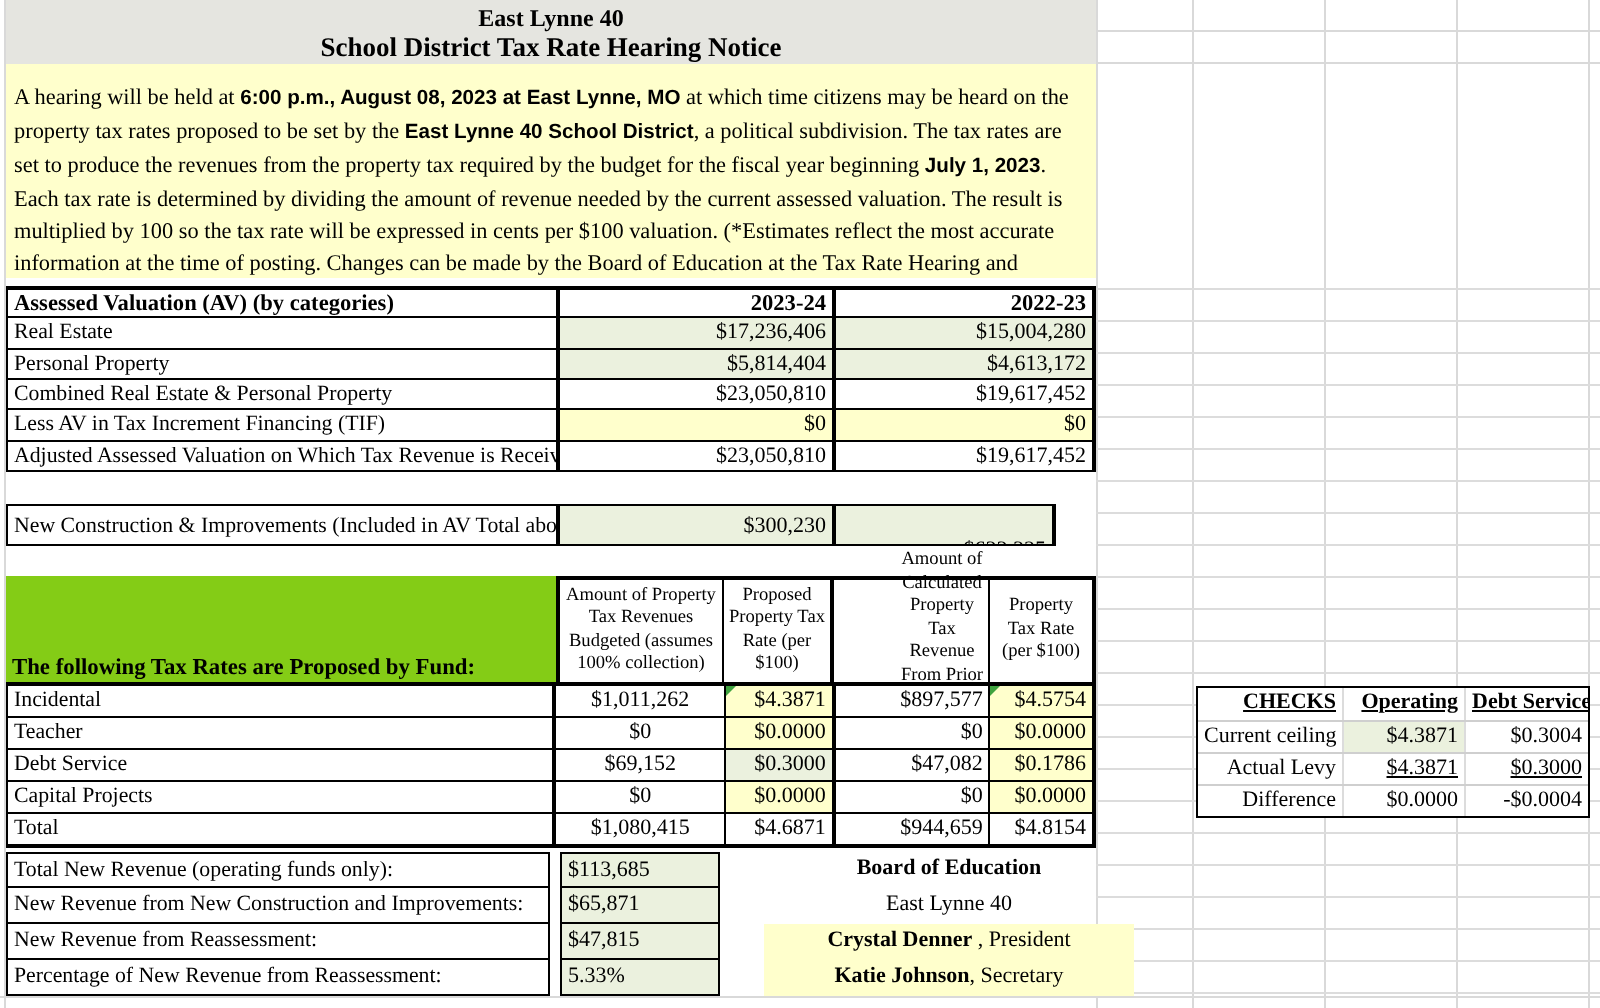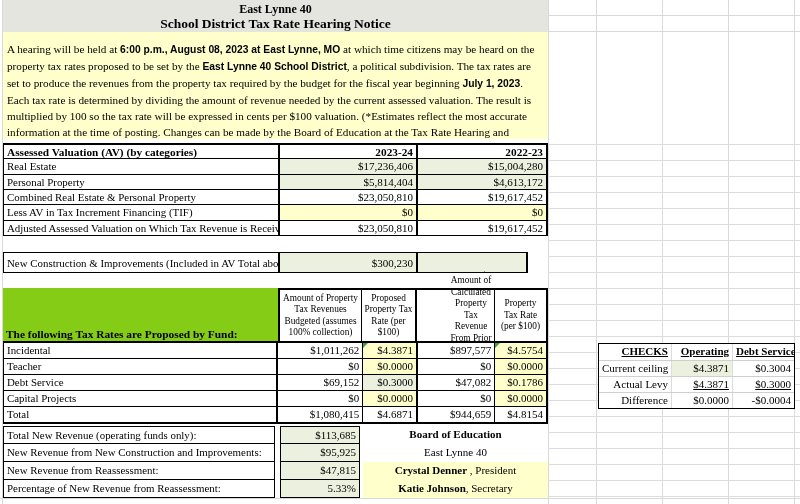--- a/index.html
+++ b/index.html
@@ -48,43 +48,43 @@
   .th-lab{width:275px;display:flex;align-items:flex-end;border-bottom:2px solid #000;
     font-weight:bold;font-size:11.4px;padding:0 2px 1px 3px;background:#84cc16;box-sizing:border-box;}
   .th{font-size:9.3px;line-height:11.5px;display:flex;align-items:center;justify-content:center;
     text-align:center;border-top:2px solid #000;border-bottom:2px solid #000;background:#fff;
     box-sizing:border-box;padding:0 2px;}
   .th.c1{width:83px;border-left:2px solid #000;}
   .th.c2{width:54px;border-left:1px solid #000;}
   .th.c3{width:79px;border-left:2px solid #000;padding-left:33px;}
   .th.c4{width:54px;border-left:1px solid #000;border-right:2px solid #000;}
   .td-lab{width:275px;border-left:1px solid #000;border-bottom:1px solid #000;font-size:10.9px;}
-  .td1{width:87px;border-left:2px solid #000;border-bottom:1px solid #000;text-align:right;}
+  .td1{width:87px;border-left:2px solid #000;border-bottom:1px solid #000;text-align:center;}
   .td2{width:54px;border-left:1px solid #000;border-bottom:1px solid #000;text-align:right;position:relative;}
   .td3{width:79px;border-left:2px solid #000;border-bottom:1px solid #000;text-align:right;}
   .td4{width:54px;border-left:1px solid #000;border-right:2px solid #000;border-bottom:1px solid #000;text-align:right;position:relative;}
   .taxt .trow:last-child .cell{border-bottom:2px solid #000;}
   .tri{position:absolute;left:0;top:0;width:0;height:0;
     border-top:5px solid #3FA33F;border-right:5px solid transparent;}
   
   .checks{left:598px;top:343px;width:197px;border:1px solid #000;background:#fff;box-sizing:border-box;}
   .checks .trow{height:16px;}
   .checks .trow + .trow{border-top:1px solid #cfcfcf;}
   .ck-lab{width:72px;text-align:right;}
   .ck-op{width:61px;text-align:right;border-left:1px solid #dcdcdc;}
   .ck-db{width:62px;text-align:right;border-left:1px solid #dcdcdc;}
   .checks .cell{line-height:12px;padding:1px 3px;}
   .und{text-decoration:underline;}
   
   .summ{left:3px;top:426px;}
   .sm-lab{width:272px;border-left:1px solid #000;border-right:1px solid #000;border-bottom:1px solid #000;font-size:10.9px;padding-top:2px;}
-  .sm-val{width:80px;margin-left:5px;border-left:1px solid #000;border-right:1px solid #000;border-bottom:1px solid #000;text-align:right;padding-top:2px;}
+  .sm-val{width:80px;margin-left:5px;border-left:1px solid #000;border-right:1px solid #000;border-bottom:1px solid #000;padding-top:2px;}
   .summ .trow:first-child .sm-lab,.summ .trow:first-child .sm-val{border-top:1px solid #000;}
   
-  .board{left:363px;top:426px;width:185px;}
+  .board{left:382px;top:426px;width:185px;}
   .board .brow{height:18px;text-align:center;font-size:11px;line-height:17px;overflow:hidden;}
 </style>
 </head>
 <body>
 
 <div class="vline" style="left:2px"></div>
 <div class="vline" style="left:548px"></div>
 <div class="vline" style="left:596px"></div>
 <div class="vline" style="left:662px"></div>
 <div class="vline" style="left:728px"></div>
@@ -214,21 +214,21 @@
   </div>
 </div>
 
 <div class="abs summ">
   <div class="trow h18">
     <div class="cell sm-lab">Total New Revenue (operating funds only):</div>
     <div class="cell sm-val bg-green">$113,685</div>
   </div>
   <div class="trow h18">
     <div class="cell sm-lab">New Revenue from New Construction and Improvements:</div>
-    <div class="cell sm-val bg-green">$95,925</div>
+    <div class="cell sm-val bg-green">$65,871</div>
   </div>
   <div class="trow h18">
     <div class="cell sm-lab">New Revenue from Reassessment:</div>
     <div class="cell sm-val bg-green">$47,815</div>
   </div>
   <div class="trow h18">
     <div class="cell sm-lab">Percentage of New Revenue from Reassessment:</div>
     <div class="cell sm-val bg-green">5.33%</div>
   </div>
 </div>

